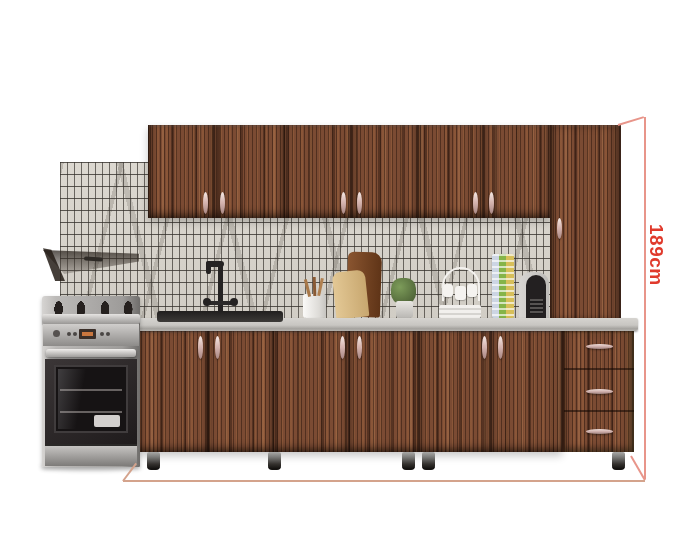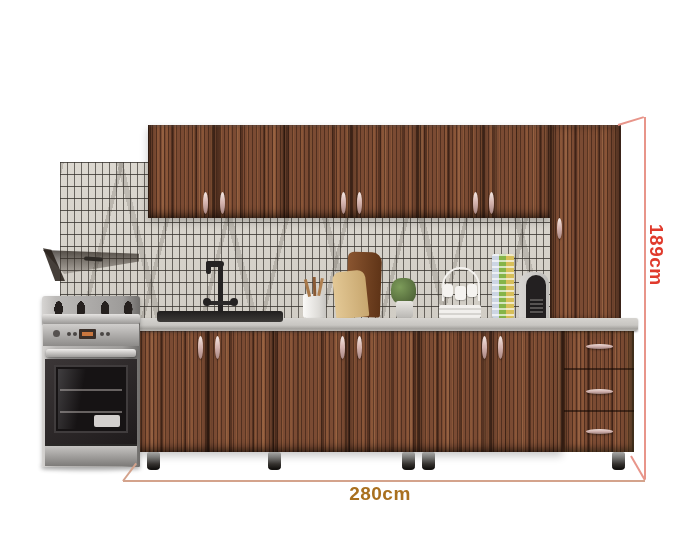--- a/index.html
+++ b/index.html
@@ -206,16 +206,15 @@
     <div class="abs" style="left:3px;top:148px;width:92px;height:20px;border-top:2px solid #2a2827;
          background:linear-gradient(180deg,#c6c4c2,#7d7b79)"></div>
   </div>
 
   <div class="abs dim" style="left:644px;top:117px;width:2px;height:362px;z-index:10"></div>
   <div class="abs dim" style="left:618px;top:124px;width:27px;height:2px;transform-origin:left center;transform:rotate(-17deg);z-index:10"></div>
   <div class="abs dim" style="left:631px;top:455px;width:28px;height:2px;transform-origin:left center;transform:rotate(60deg);z-index:10"></div>
   <div class="abs" style="left:123px;top:480px;width:522px;height:2px;background:#d4a38c;z-index:10"></div>
   <div class="abs" style="left:123px;top:480px;width:22px;height:2px;background:#d4a38c;transform-origin:left center;transform:rotate(-53deg);z-index:10"></div>
 
-  <div class="abs dim-label" style="left: 340px; top: 483px; width: 80px; text-align: center; z-index: 11; color: rgb(169, 112, 31);">280cm</div>
   <div class="abs dim-label" style="left: 645px; top: 224px; writing-mode: vertical-rl; z-index: 11; color: rgb(224, 58, 44);">189cm</div>
 
 </div>
 
 </body></html>

